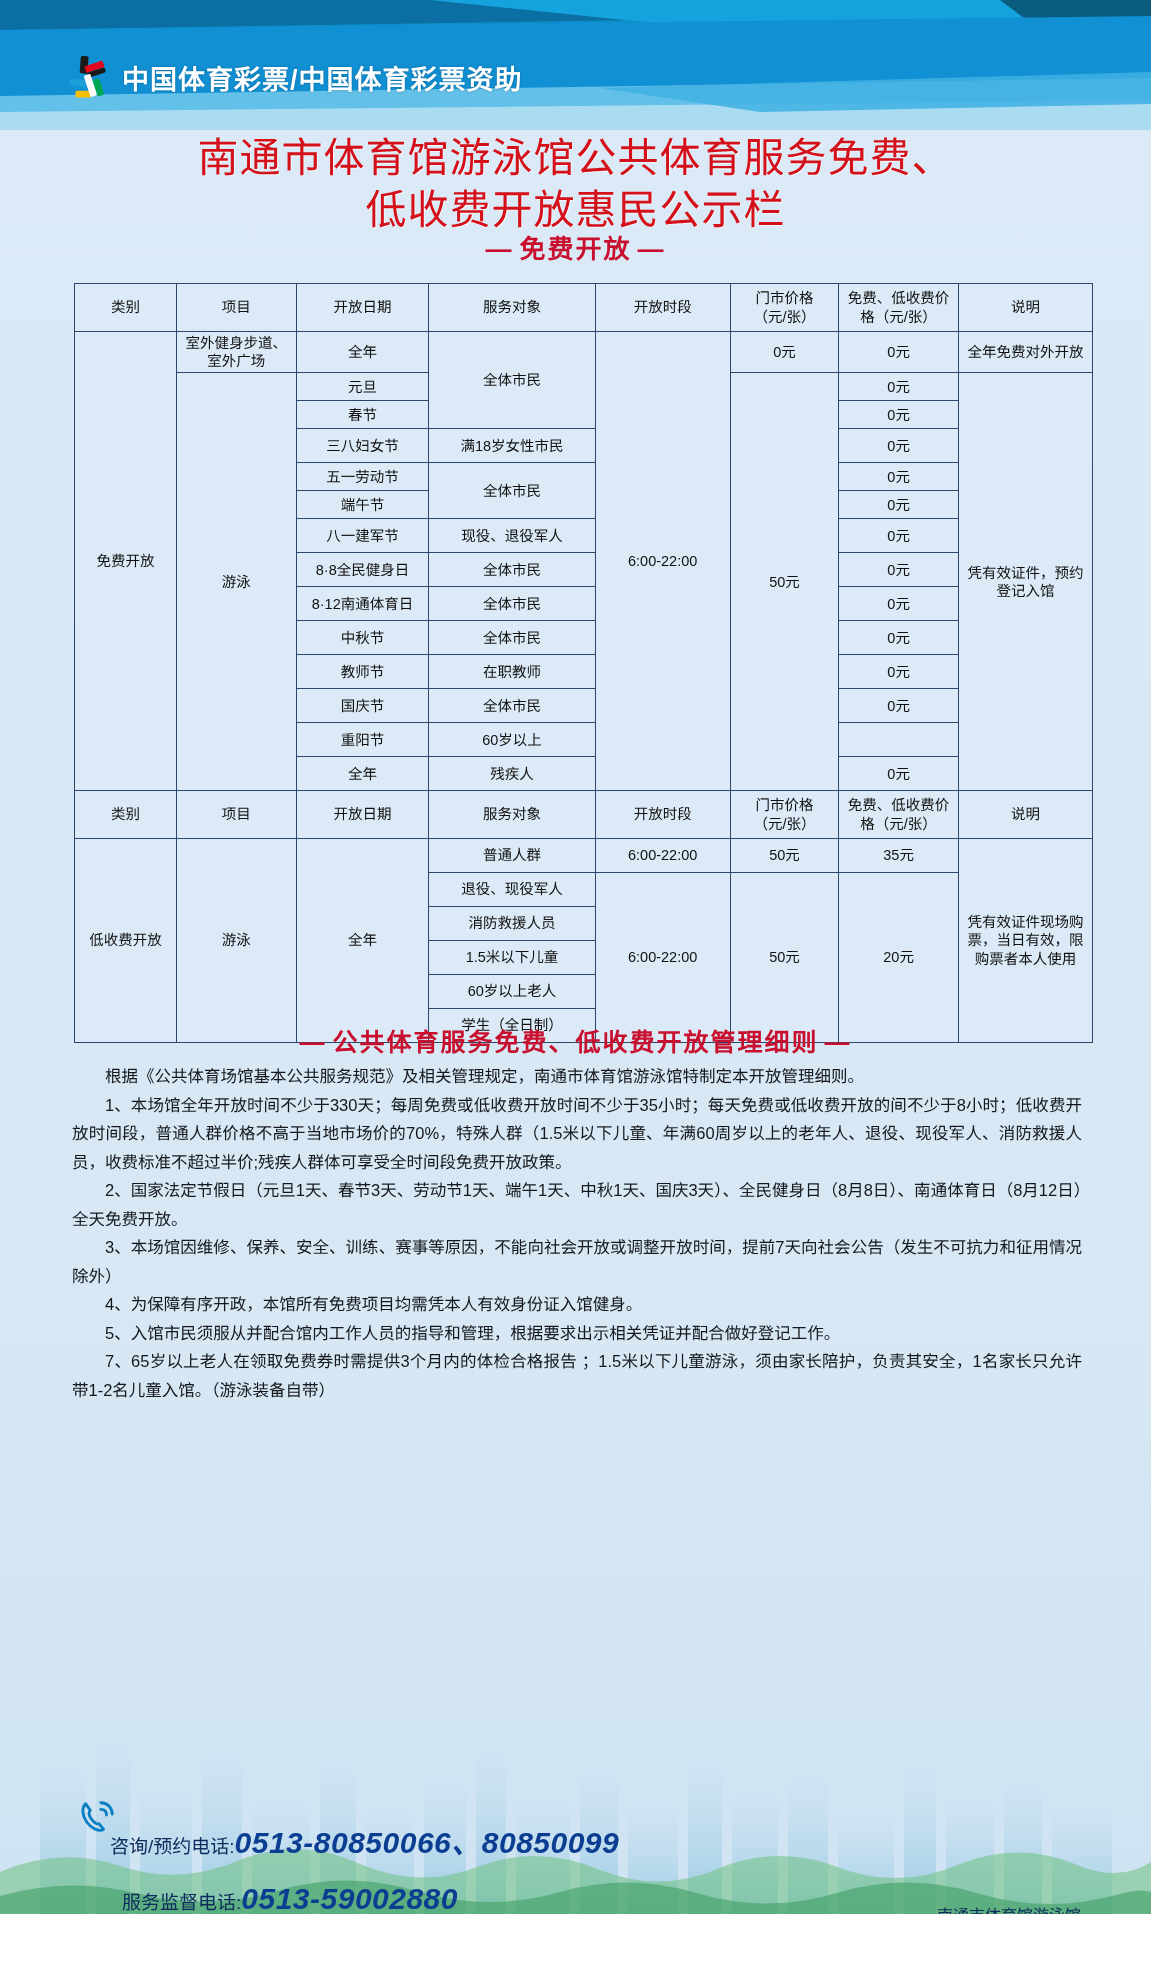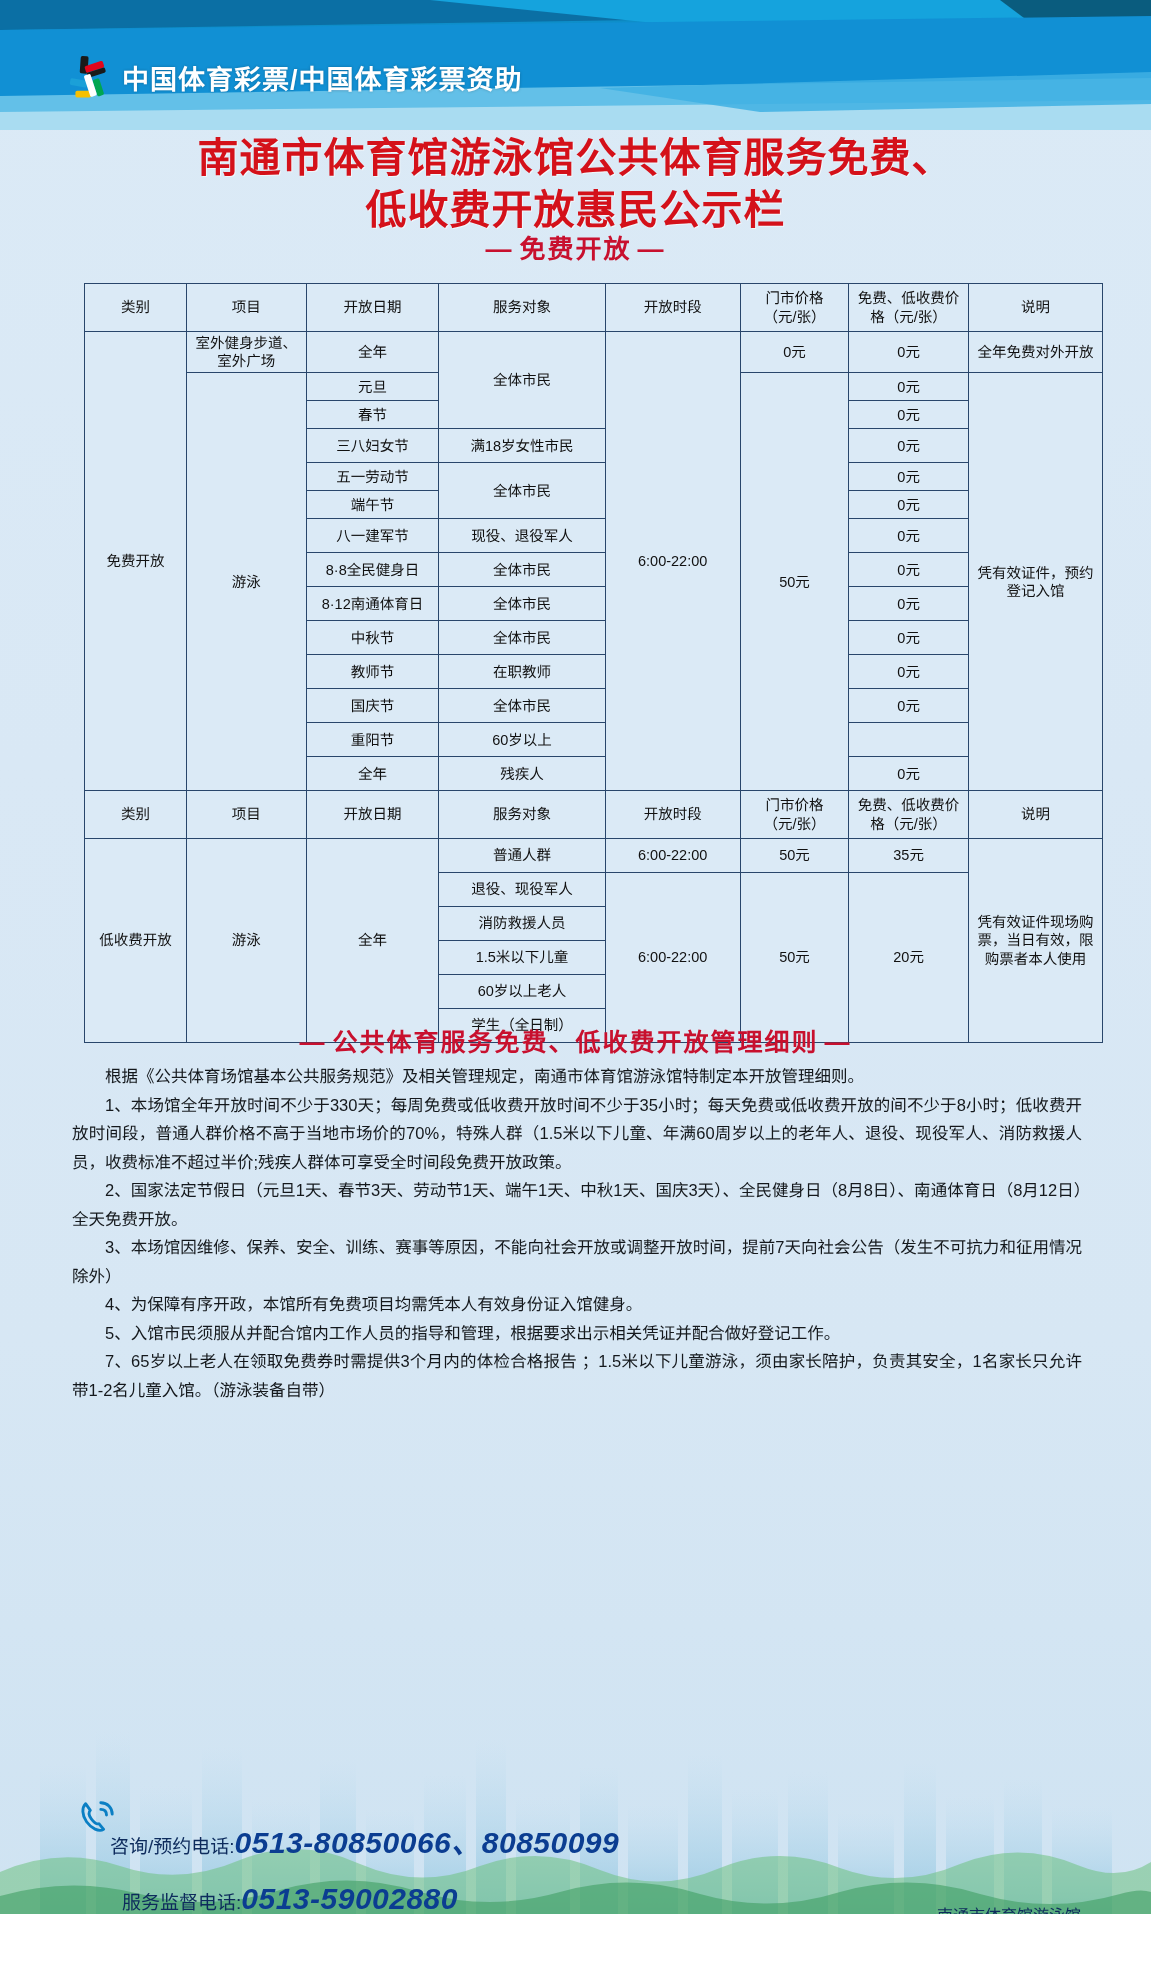--- a/index.html
+++ b/index.html
@@ -49,21 +49,21 @@
   }
 
   
   .main-title {
     position: absolute;
     top: 132px;
     left: 0;
     width: 1151px;
     text-align: center;
     color: #d4111a;
-    font-weight: bold;
+    font-weight: normal;
     font-size: 41px;
     line-height: 52px;
     letter-spacing: 1px;
     text-shadow: 1px 1px 0 rgba(255,255,255,.6);
   }
   .main-title .l2 { display: block; }
 
   
   .section-label {
     position: absolute;
@@ -74,21 +74,21 @@
     font-size: 26px;
     letter-spacing: 2px;
   }
   .section-label .dash { font-weight: bold; padding: 0 6px; }
 
   #label-free { top: 228px; }
   #label-low  { top: 752px; margin-top: 32px; }
   #label-rules { top: 1022px; font-size: 25px; }
 
   
-  .tbl-wrap { position: absolute; left: 84px; width: 1019px; }
+  .tbl-wrap { position: absolute; left: 74px; width: 1019px; }
   #tbl1-wrap { top: 283px; }
   #tbl2-wrap { top: 790px; }
 
   table.grid {
     width: 1019px;
     border-collapse: collapse;
     background: #dbeaf6;
     table-layout: fixed;
   }
   table.grid th, table.grid td {

